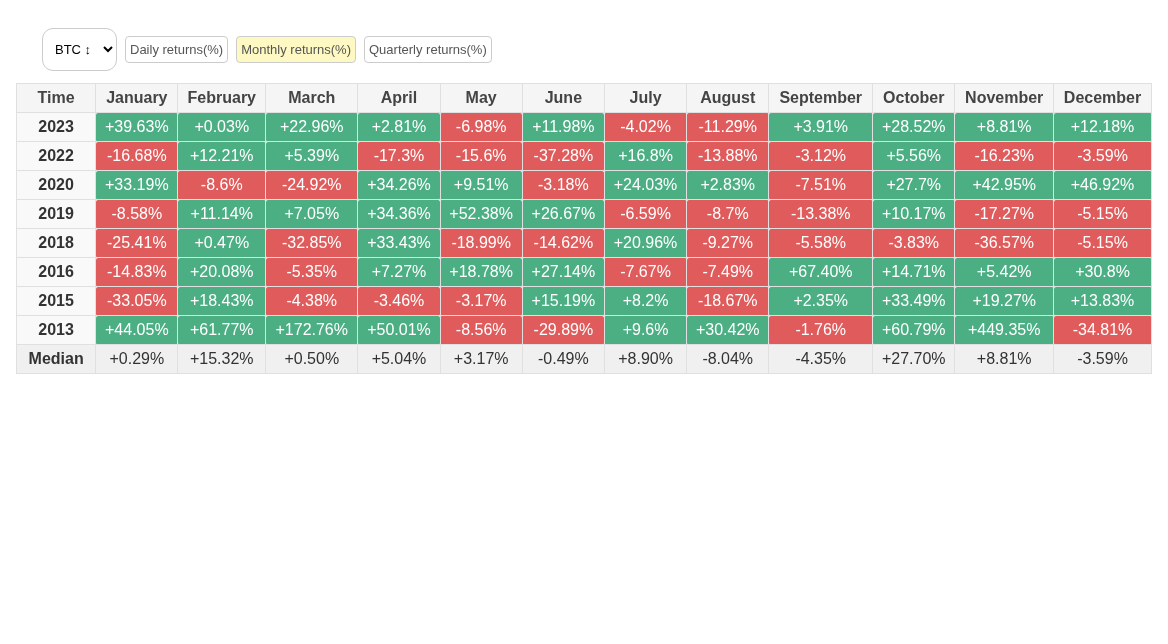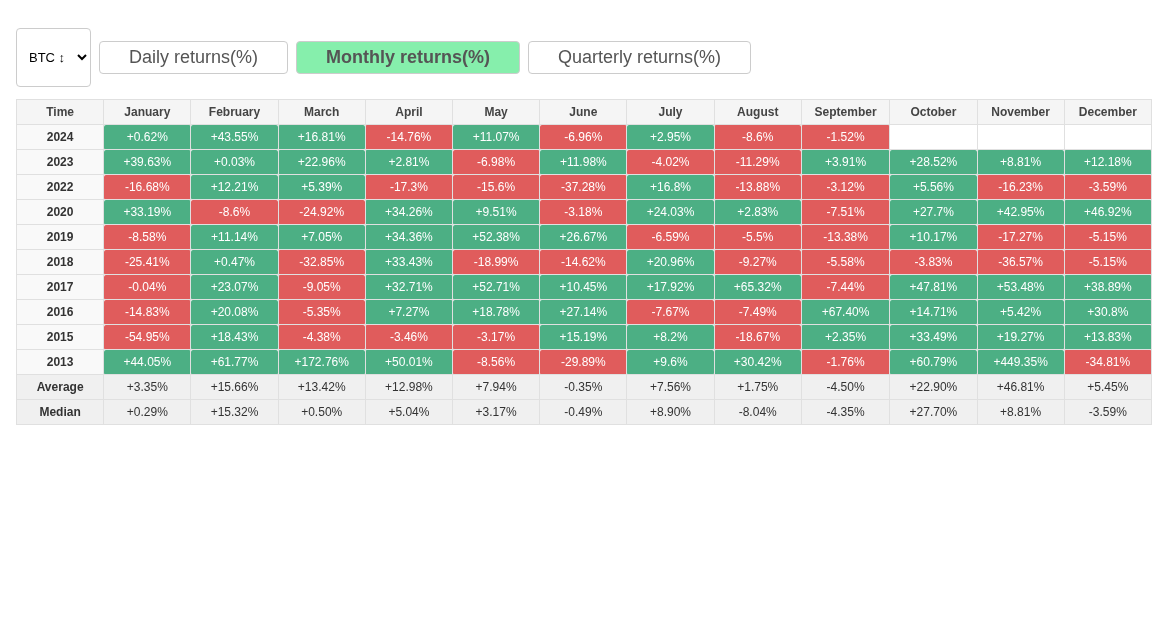--- a/index.html
+++ b/index.html
@@ -1,23 +1,23 @@
 <!DOCTYPE html>
 <html><head>
   <meta charset="utf-8">
   <style>
     * { box-sizing: border-box; margin: 0; padding: 0; }
     body { font-family: -apple-system, BlinkMacSystemFont, 'Segoe UI', sans-serif; background: #fff; color: #333; font-size: 13px; }
     .container { padding: 16px; }
     h1 { font-size: 18px; font-weight: 700; margin-bottom: 12px; }
     .toolbar { display: flex; align-items: center; gap: 8px; margin-bottom: 12px; }
-    .asset-select { border: 1px solid #ccc; border-radius: 4px; padding: 20px 8px; font-size: 13px; background: #fff; cursor: pointer; }
-    .tab-btn { border: 1px solid #ccc; border-radius: 4px; padding: 5px 29px; font-size: 18px; background: #fff; cursor: pointer; color: #555; }
-    .tab-btn.active { background: #86efac; font-weight: 700; }
-    table { border-collapse: collapse; width: 100%; font-size: 12px; }
+    .asset-select { border: 1px solid #ccc; border-radius: 11px; padding: 12px 8px; font-size: 13px; background: #fff; cursor: pointer; margin-left: 26px; }
+    .tab-btn { border: 1px solid #ccc; border-radius: 4px; padding: 5px 4px; font-size: 13px; background: #fff; cursor: pointer; color: #555; }
+    .tab-btn.active { background: #fef9c3; font-weight: 400; }
+    table { border-collapse: collapse; width: 100%; font-size: 16px; }
     th, td { border: 1px solid #e0e0e0; text-align: center; padding: 5px 4px; white-space: nowrap; min-width: 70px; }
     th { background: #f5f5f5; font-weight: 600; color: #444; }
     td:first-child { background: #f9f9f9; font-weight: 600; color: #333; text-align: center; }
     .pos { background: #4caf84; color: #fff; border-radius: 2px; }
     .neg { background: #e05c5c; color: #fff; border-radius: 2px; }
     .avg-row td, .med-row td { background: #f0f0f0; color: #333; font-weight: 500; }
     .avg-row td:first-child, .med-row td:first-child { font-weight: 700; }
     .empty { background: #fff; }
   </style>
 </head>
@@ -47,35 +47,20 @@
           <th>June</th>
           <th>July</th>
           <th>August</th>
           <th>September</th>
           <th>October</th>
           <th>November</th>
           <th>December</th>
         </tr>
     </thead>
     <tbody id="table-body">
-        <tr>
-          <td>2024</td>
-          <td class="pos">+0.62%</td>
-          <td class="pos">+43.55%</td>
-          <td class="pos">+16.81%</td>
-          <td class="neg">-14.76%</td>
-          <td class="pos">+11.07%</td>
-          <td class="neg">-6.96%</td>
-          <td class="pos">+2.95%</td>
-          <td class="neg">-8.6%</td>
-          <td class="neg">-1.52%</td>
-          <td class="empty"></td>
-          <td class="empty"></td>
-          <td class="empty"></td>
-        </tr>
         <tr>
           <td>2023</td>
           <td class="pos">+39.63%</td>
           <td class="pos">+0.03%</td>
           <td class="pos">+22.96%</td>
           <td class="pos">+2.81%</td>
           <td class="neg">-6.98%</td>
           <td class="pos">+11.98%</td>
           <td class="neg">-4.02%</td>
           <td class="neg">-11.29%</td>
@@ -116,21 +101,21 @@
         </tr>
         <tr>
           <td>2019</td>
           <td class="neg">-8.58%</td>
           <td class="pos">+11.14%</td>
           <td class="pos">+7.05%</td>
           <td class="pos">+34.36%</td>
           <td class="pos">+52.38%</td>
           <td class="pos">+26.67%</td>
           <td class="neg">-6.59%</td>
-          <td class="neg">-5.5%</td>
+          <td class="neg">-8.7%</td>
           <td class="neg">-13.38%</td>
           <td class="pos">+10.17%</td>
           <td class="neg">-17.27%</td>
           <td class="neg">-5.15%</td>
         </tr>
         <tr>
           <td>2018</td>
           <td class="neg">-25.41%</td>
           <td class="pos">+0.47%</td>
           <td class="neg">-32.85%</td>
@@ -138,52 +123,37 @@
           <td class="neg">-18.99%</td>
           <td class="neg">-14.62%</td>
           <td class="pos">+20.96%</td>
           <td class="neg">-9.27%</td>
           <td class="neg">-5.58%</td>
           <td class="neg">-3.83%</td>
           <td class="neg">-36.57%</td>
           <td class="neg">-5.15%</td>
         </tr>
         <tr>
-          <td>2017</td>
-          <td class="neg">-0.04%</td>
-          <td class="pos">+23.07%</td>
-          <td class="neg">-9.05%</td>
-          <td class="pos">+32.71%</td>
-          <td class="pos">+52.71%</td>
-          <td class="pos">+10.45%</td>
-          <td class="pos">+17.92%</td>
-          <td class="pos">+65.32%</td>
-          <td class="neg">-7.44%</td>
-          <td class="pos">+47.81%</td>
-          <td class="pos">+53.48%</td>
-          <td class="pos">+38.89%</td>
-        </tr>
-        <tr>
           <td>2016</td>
           <td class="neg">-14.83%</td>
           <td class="pos">+20.08%</td>
           <td class="neg">-5.35%</td>
           <td class="pos">+7.27%</td>
           <td class="pos">+18.78%</td>
           <td class="pos">+27.14%</td>
           <td class="neg">-7.67%</td>
           <td class="neg">-7.49%</td>
           <td class="pos">+67.40%</td>
           <td class="pos">+14.71%</td>
           <td class="pos">+5.42%</td>
           <td class="pos">+30.8%</td>
         </tr>
         <tr>
           <td>2015</td>
-          <td class="neg">-54.95%</td>
+          <td class="neg">-33.05%</td>
           <td class="pos">+18.43%</td>
           <td class="neg">-4.38%</td>
           <td class="neg">-3.46%</td>
           <td class="neg">-3.17%</td>
           <td class="pos">+15.19%</td>
           <td class="pos">+8.2%</td>
           <td class="neg">-18.67%</td>
           <td class="pos">+2.35%</td>
           <td class="pos">+33.49%</td>
           <td class="pos">+19.27%</td>
@@ -197,35 +167,20 @@
           <td class="pos">+50.01%</td>
           <td class="neg">-8.56%</td>
           <td class="neg">-29.89%</td>
           <td class="pos">+9.6%</td>
           <td class="pos">+30.42%</td>
           <td class="neg">-1.76%</td>
           <td class="pos">+60.79%</td>
           <td class="pos">+449.35%</td>
           <td class="neg">-34.81%</td>
         </tr>
-        <tr class="avg-row">
-          <td>Average</td>
-          <td>+3.35%</td>
-          <td>+15.66%</td>
-          <td>+13.42%</td>
-          <td>+12.98%</td>
-          <td>+7.94%</td>
-          <td>-0.35%</td>
-          <td>+7.56%</td>
-          <td>+1.75%</td>
-          <td>-4.50%</td>
-          <td>+22.90%</td>
-          <td>+46.81%</td>
-          <td>+5.45%</td>
-        </tr>
         <tr class="med-row">
           <td>Median</td>
           <td>+0.29%</td>
           <td>+15.32%</td>
           <td>+0.50%</td>
           <td>+5.04%</td>
           <td>+3.17%</td>
           <td>-0.49%</td>
           <td>+8.90%</td>
           <td>-8.04%</td>

